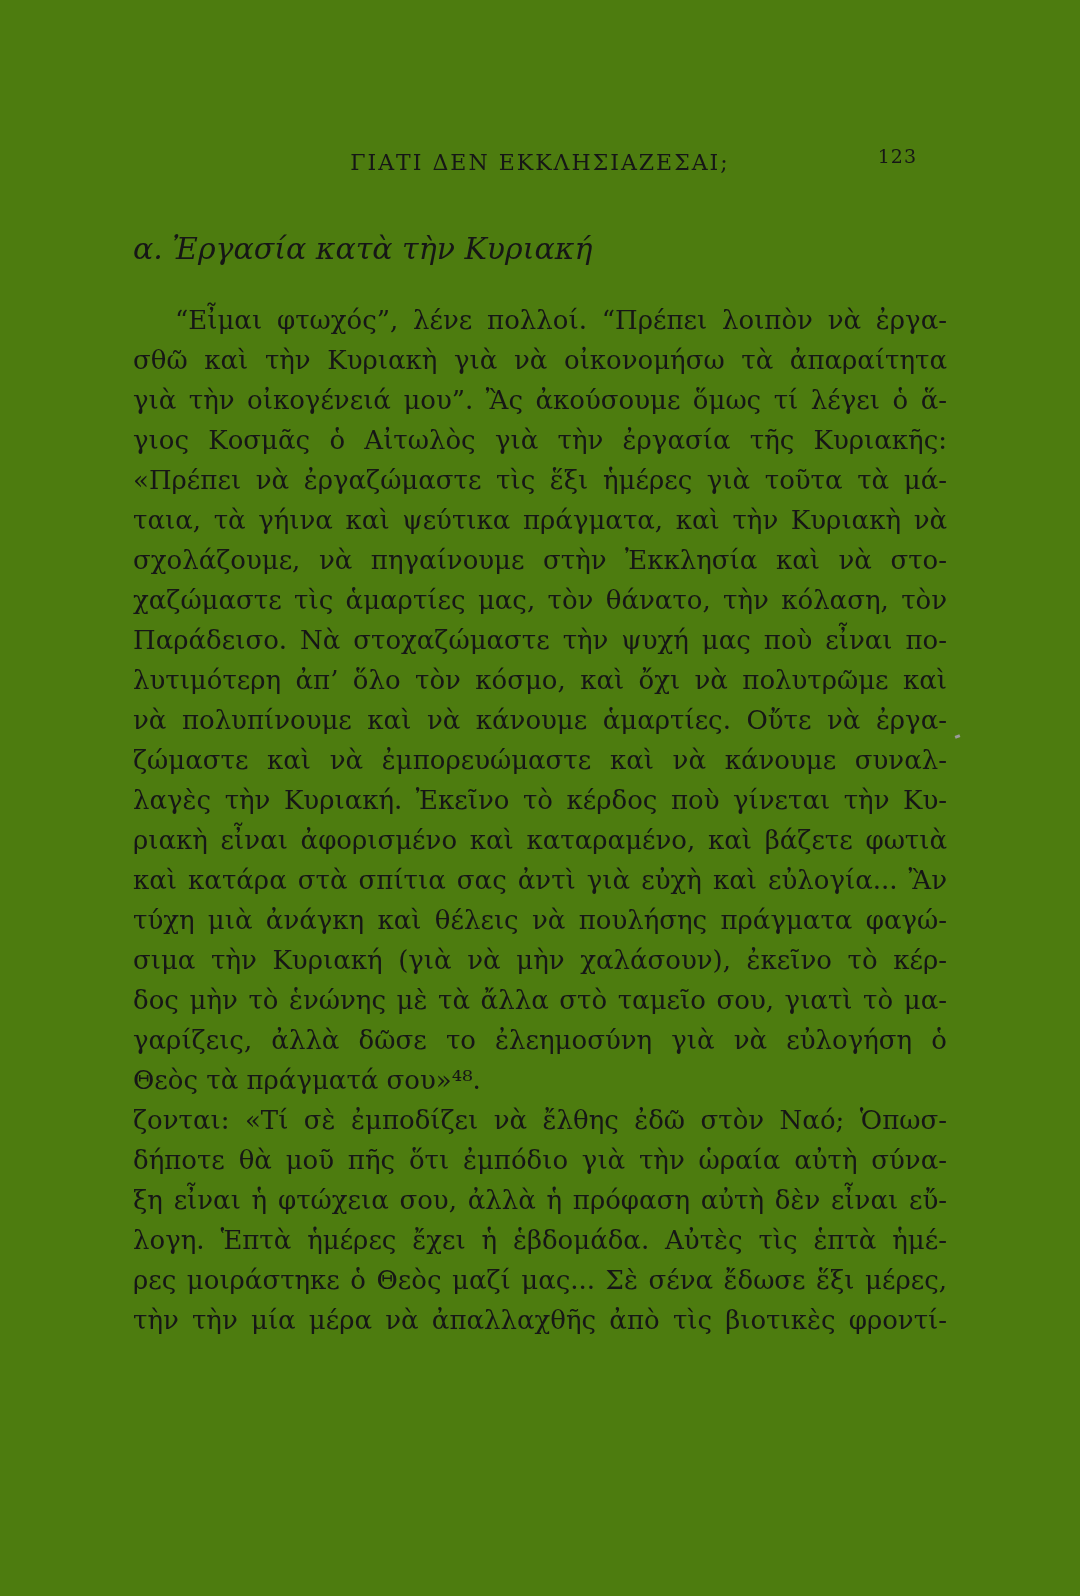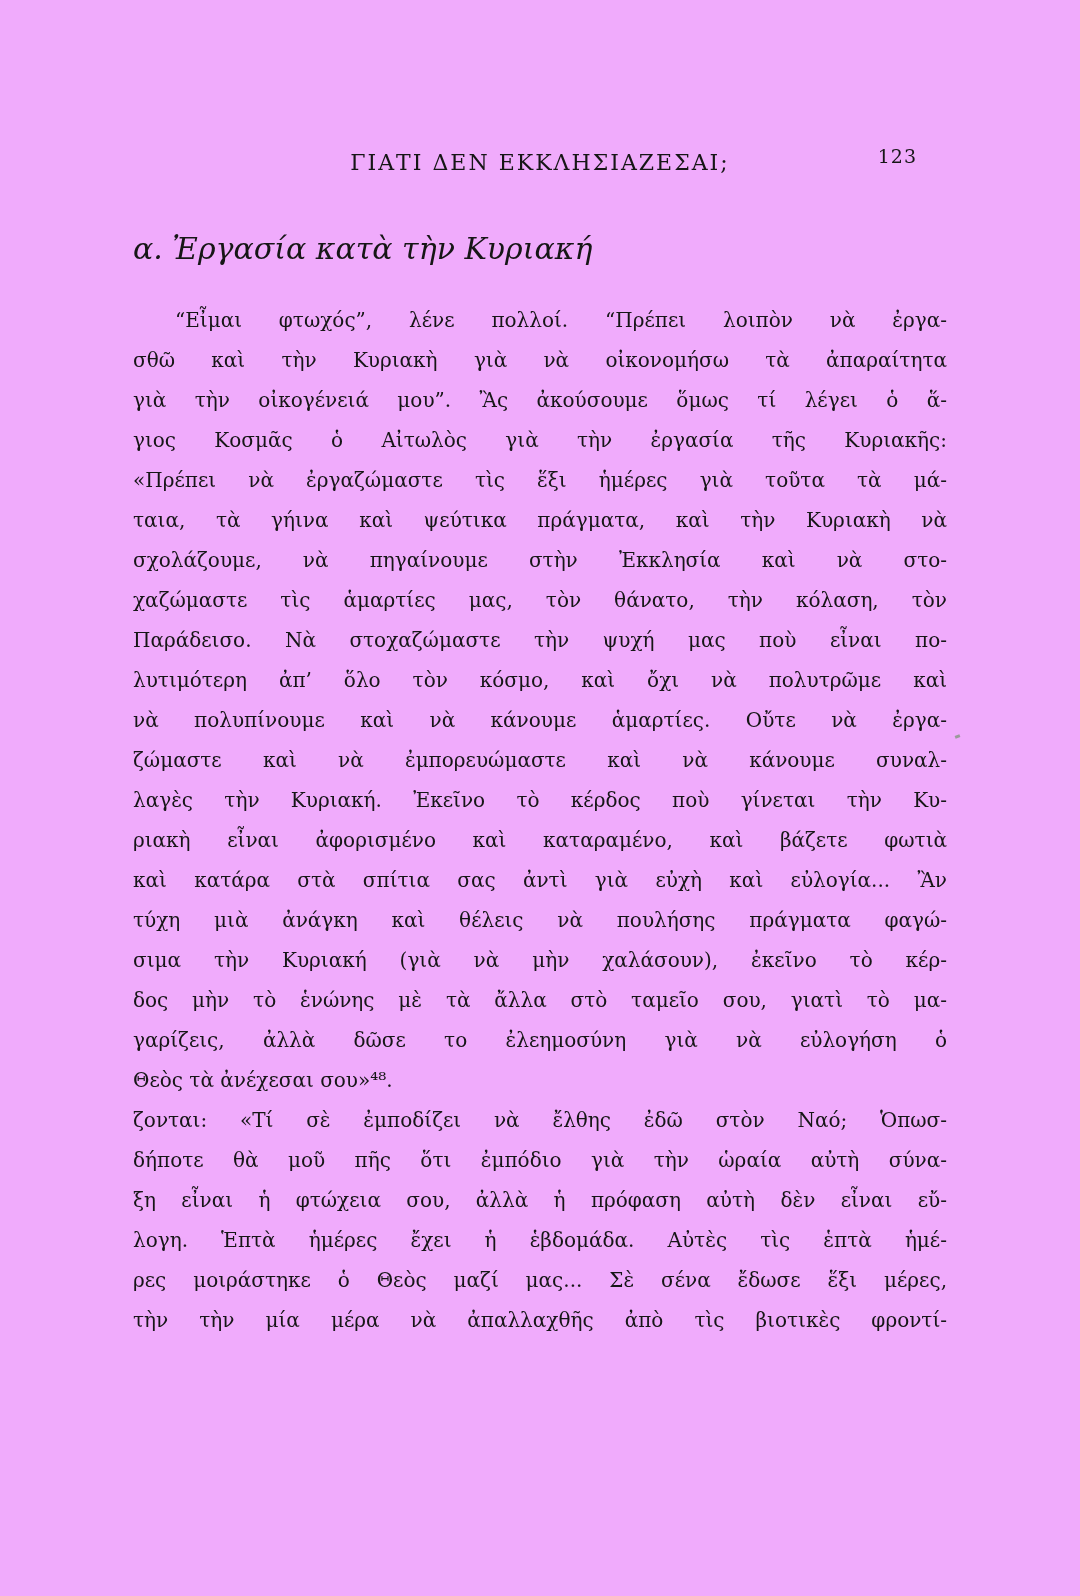--- a/index.html
+++ b/index.html
@@ -4,21 +4,21 @@
 <style>
   html, body {
     margin: 0;
     padding: 0;
     background: #ffffff;
   }
   .page {
     position: relative;
     width: 1080px;
     height: 1596px;
-    background: #f0abfc;
+    background: #4d7c0f;
     color: #161616;
     font-family: "DejaVu Serif", "Liberation Serif", serif;
     overflow: hidden;
   }
   .running-head {
     position: absolute;
     left: 133px;
     top: 150px;
     width: 814px;
     text-align: center;
@@ -45,21 +45,21 @@
     font-style: italic;
     font-weight: normal;
     font-size: 30px;
     white-space: nowrap;
   }
   .body-text {
     position: absolute;
     left: 133px;
     top: 300px;
     width: 814px;
-    font-size: 20px;
+    font-size: 26px;
   }
   .line {
     height: 40px;
     line-height: 40px;
     text-align: justify;
     text-align-last: justify;
     overflow: hidden;
     white-space: normal;
   }
   .line.indent {
@@ -104,21 +104,21 @@
         <div class="line">λυτιμότερη ἀπ’ ὅλο τὸν κόσμο, καὶ ὄχι νὰ πολυτρῶμε καὶ</div>
         <div class="line">νὰ πολυπίνουμε καὶ νὰ κάνουμε ἁμαρτίες. Οὔτε νὰ ἐργα-</div>
         <div class="line">ζώμαστε καὶ νὰ ἐμπορευώμαστε καὶ νὰ κάνουμε συναλ-</div>
         <div class="line">λαγὲς τὴν Κυριακή. Ἐκεῖνο τὸ κέρδος ποὺ γίνεται τὴν Κυ-</div>
         <div class="line">ριακὴ εἶναι ἀφορισμένο καὶ καταραμένο, καὶ βάζετε φωτιὰ</div>
         <div class="line">καὶ κατάρα στὰ σπίτια σας ἀντὶ γιὰ εὐχὴ καὶ εὐλογία... Ἂν</div>
         <div class="line">τύχη μιὰ ἀνάγκη καὶ θέλεις νὰ πουλήσης πράγματα φαγώ-</div>
         <div class="line">σιμα τὴν Κυριακή (γιὰ νὰ μὴν χαλάσουν), ἐκεῖνο τὸ κέρ-</div>
         <div class="line">δος μὴν τὸ ἑνώνης μὲ τὰ ἄλλα στὸ ταμεῖο σου, γιατὶ τὸ μα-</div>
         <div class="line">γαρίζεις, ἀλλὰ δῶσε το ἐλεημοσύνη γιὰ νὰ εὐλογήση ὁ</div>
-        <div class="line last">Θεὸς τὰ ἀνέχεσαι σου»⁴⁸.</div>
+        <div class="line last">Θεὸς τὰ πράγματά σου»⁴⁸.</div>
       </div>
     <div class="paragraph">
         <div class="line">ζονται: «Τί σὲ ἐμποδίζει νὰ ἔλθης ἐδῶ στὸν Ναό; Ὁπωσ-</div>
         <div class="line">δήποτε θὰ μοῦ πῆς ὅτι ἐμπόδιο γιὰ τὴν ὡραία αὐτὴ σύνα-</div>
         <div class="line">ξη εἶναι ἡ φτώχεια σου, ἀλλὰ ἡ πρόφαση αὐτὴ δὲν εἶναι εὔ-</div>
         <div class="line">λογη. Ἑπτὰ ἡμέρες ἔχει ἡ ἑβδομάδα. Αὐτὲς τὶς ἑπτὰ ἡμέ-</div>
         <div class="line">ρες μοιράστηκε ὁ Θεὸς μαζί μας... Σὲ σένα ἔδωσε ἕξι μέρες,</div>
         <div class="line">τὴν τὴν μία μέρα νὰ ἀπαλλαχθῆς ἀπὸ τὶς βιοτικὲς φροντί-</div>
       </div>
   </div>

